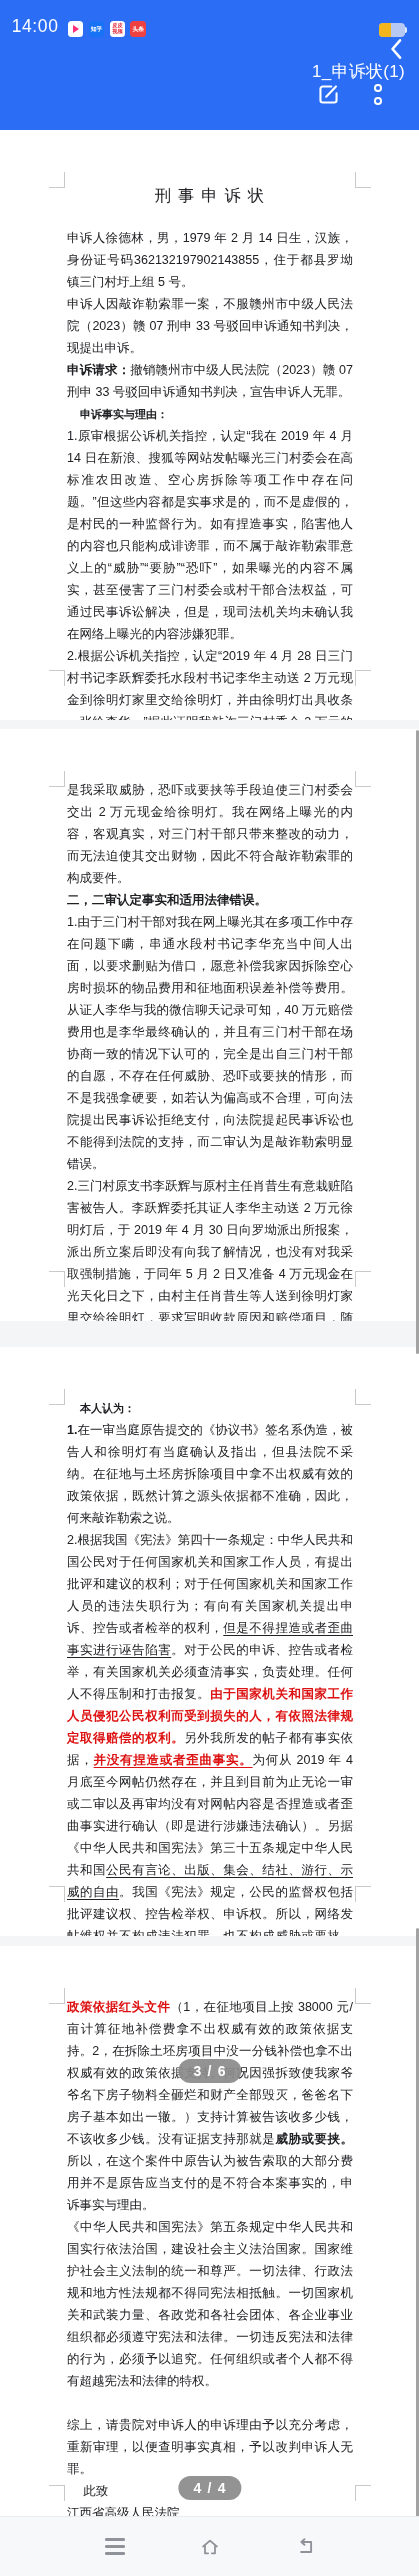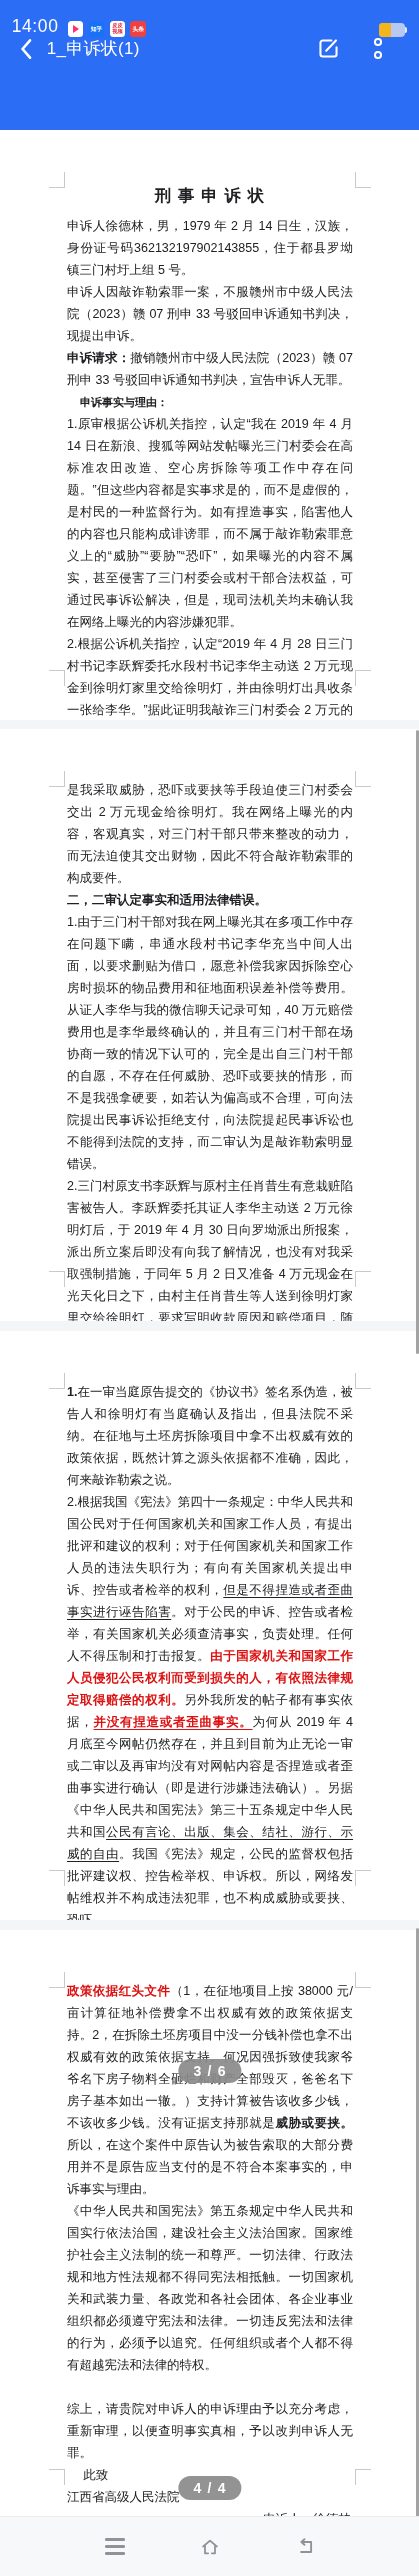--- a/index.html
+++ b/index.html
@@ -26,41 +26,41 @@
   .hdbadge{background:#fff;color:#2b6df5;font-size:7.6px;font-weight:800;border-radius:3.5px;padding:1.7px 2.3px;line-height:8.2px;}
   .sig{position:relative;width:26px;height:20px;}
   .sig .g{position:absolute;left:0;top:0;font-size:14px;font-weight:700;}
   .sig .bars{position:absolute;right:0;bottom:1.2px;display:flex;align-items:flex-end;gap:1.2px;}
   .sig .bars i{display:block;width:2.9px;background:#fff;border-radius:0.6px;}
   .wifi{opacity:.6;}
   .battery{position:relative;width:29px;height:14px;}
   .bat-body{position:absolute;left:0;top:0;width:26px;height:14px;background:#b7c9f2;border-radius:4.1px;overflow:hidden;}
   .bat-fill{position:absolute;left:0;top:0;bottom:0;width:45%;background:#f2b51c;}
   .bat-nub{position:absolute;right:1.2px;top:4.1px;width:2.3px;height:5.8px;background:rgba(255,255,255,.85);border-radius:0 1.7px 1.7px 0;}
-  .toolbar{height:82px;display:flex;align-items:flex-start;padding:0 15px 0 17.5px;box-sizing:border-box;}
+  .toolbar{height:82px;display:flex;align-items:flex-end;padding:0 15px 0 17.5px;box-sizing:border-box;flex-direction:column;}
   .back-btn{width:17.5px;height:23px;display:flex;align-items:center;}
   .doc-title{font-size:17px;font-weight:500;margin-left:11.7px;letter-spacing:0.3px;}
   .tb-right{margin-left:auto;display:flex;align-items:center;gap:34px;padding-right:23px;}
   .iconbtn{display:flex;align-items:center;justify-content:center;}
   .dots{display:flex;flex-direction:column;gap:5.2px;}
   .dots i{width:7.6px;height:7.6px;border:2px solid #fff;border-radius:50%;box-sizing:border-box;display:block;}
   
   .doc-area{position:absolute;top:130px;left:0;width:420px;background:#f4f5f6;}
   .page{position:relative;width:420px;background:#ffffff;box-sizing:border-box;padding:50px 67px 0 67px;overflow:hidden;}
   .page-1{height:590px;margin-bottom:8.7px;}
-  .page-2{height:592px;margin-bottom:10px;}
+  .page-2{height:592px;margin-bottom:26px;}
   .page-3{height:589px;margin-bottom:10px;}
   .page-4{height:589px;}
   .corner{position:absolute;width:15px;height:15px;}
   .corner.tl{left:49px;top:42px;border-right:1.2px solid #c9c9c9;border-bottom:1.2px solid #c9c9c9;}
   .corner.tr{right:49px;top:42px;border-left:1.2px solid #c9c9c9;border-bottom:1.2px solid #c9c9c9;}
   .corner.bl{left:49px;bottom:34px;border-right:1.2px solid #c9c9c9;border-top:1.2px solid #c9c9c9;}
   .corner.br{right:49px;bottom:34px;border-left:1.2px solid #c9c9c9;border-top:1.2px solid #c9c9c9;}
   .page-body p{margin:0;font-size:12.5px;line-height:22px;color:#202124;text-align:justify;word-break:break-all;}
-  .page-body p.title{text-align:center;font-size:16.3px;font-weight:700;line-height:30px;margin-bottom:5px;letter-spacing:1.2px;}
+  .page-body p.title{text-align:center;font-size:16.3px;font-weight:400;line-height:30px;margin-bottom:17px;letter-spacing:1.2px;}
   .page-body p.h1{font-size:11px;font-weight:700;margin-left:13px;}
   .page-body p.right{text-align:right;padding-right:2.3px;}
   .page-body p.ind{text-indent:16.3px;}
   .page-body p.sp{min-height:22px;}
   .page-body span.b{font-weight:700;}
   .page-body span.r{color:#dd1111;}
   .page-body span.u{text-decoration:underline;text-underline-offset:2.9px;}
   
   .toast{position:absolute;left:50%;transform:translateX(-50%);background:rgba(138,138,138,.92);color:#fff;font-size:14px;font-weight:600;border-radius:15px;padding:4.1px 15px;letter-spacing:1.2px;}
   .toast-a{top:2059px;}
@@ -175,20 +175,21 @@
         <p class=""><span>1.由于三门村干部对我在网上曝光其在多项工作中存在问题下瞒，串通水段村书记李华充当中间人出面，以要求删贴为借口，愿意补偿我家因拆除空心房时损坏的物品费用和征地面积误差补偿等费用。从证人李华与我的微信聊天记录可知，40 万元赔偿费用也是李华最终确认的，并且有三门村干部在场协商一致的情况下认可的，完全是出自三门村干部的自愿，不存在任何威胁、恐吓或要挟的情形，而不是我强拿硬要，如若认为偏高或不合理，可向法院提出民事诉讼拒绝支付，向法院提起民事诉讼也不能得到法院的支持，而二审认为是敲诈勒索明显错误。</span></p>
         <p class=""><span>2.三门村原支书李跃辉与原村主任肖昔生有意栽赃陷害被告人。李跃辉委托其证人李华主动送 2 万元徐明灯后，于 2019 年 4 月 30 日向罗坳派出所报案，派出所立案后即没有向我了解情况，也没有对我采取强制措施，于同年 5 月 2 日又准备 4 万元现金在光天化日之下，由村主任肖昔生等人送到徐明灯家里交给徐明灯，要求写明收款原因和赔偿项目，随即又向公安机关反映徐明灯和我敲诈其 4 万元，其行为明显有意栽赃陷害被告人，而不存在因恐吓，威胁或要挟，迫使其交出财物的情形。</span></p>
       </div>
   </section>
   <section class="page page-3">
     <span class="corner tl"></span>
     <span class="corner tr"></span>
     <span class="corner bl"></span>
     <span class="corner br"></span>
     <div class="page-body">
+        <p class="h1"><span>本人认为：</span></p>
         <p class=""><span class="b">1.</span><span>在一审当庭原告提交的《协议书》签名系伪造，被告人和徐明灯有当庭确认及指出，但县法院不采纳。在征地与土坯房拆除项目中拿不出权威有效的政策依据，既然计算之源头依据都不准确，因此，何来敲诈勒索之说。</span></p>
         <p class=""><span>2.根据我国《宪法》第四十一条规定：中华人民共和国公民对于任何国家机关和国家工作人员，有提出批评和建议的权利；对于任何国家机关和国家工作人员的违法失职行为；有向有关国家机关提出申诉、控告或者检举的权利，</span><span class="u">但是不得捏造或者歪曲事实进行诬告陷害</span><span>。对于公民的申诉、控告或者检举，有关国家机关必须查清事实，负责处理。任何人不得压制和打击报复。</span><span class="r b">由于国家机关和国家工作人员侵犯公民权利而受到损失的人，有依照法律规定取得赔偿的权利。</span><span>另外我所发的帖子都有事实依据，</span><span class="r b u">并没有捏造或者歪曲事实。</span><span>为何从 2019 年 4 月底至今网帖仍然存在，并且到目前为止无论一审或二审以及再审均没有对网帖内容是否捏造或者歪曲事实进行确认（即是进行涉嫌违法确认）。另据《中华人民共和国宪法》第三十五条规定中华人民共和国</span><span class="u">公民有言论、出版、集会、结社、游行、示威的自由</span><span>。我国《宪法》规定，公民的监督权包括批评建议权、控告检举权、申诉权。所以，网络发帖维权并不构成违法犯罪，也不构成威胁或要挟、恐吓。</span></p>
       </div>
   </section>
   <section class="page page-4">
     <span class="corner tl"></span>
     <span class="corner tr"></span>
     <span class="corner bl"></span>
     <span class="corner br"></span>
     <div class="page-body">

